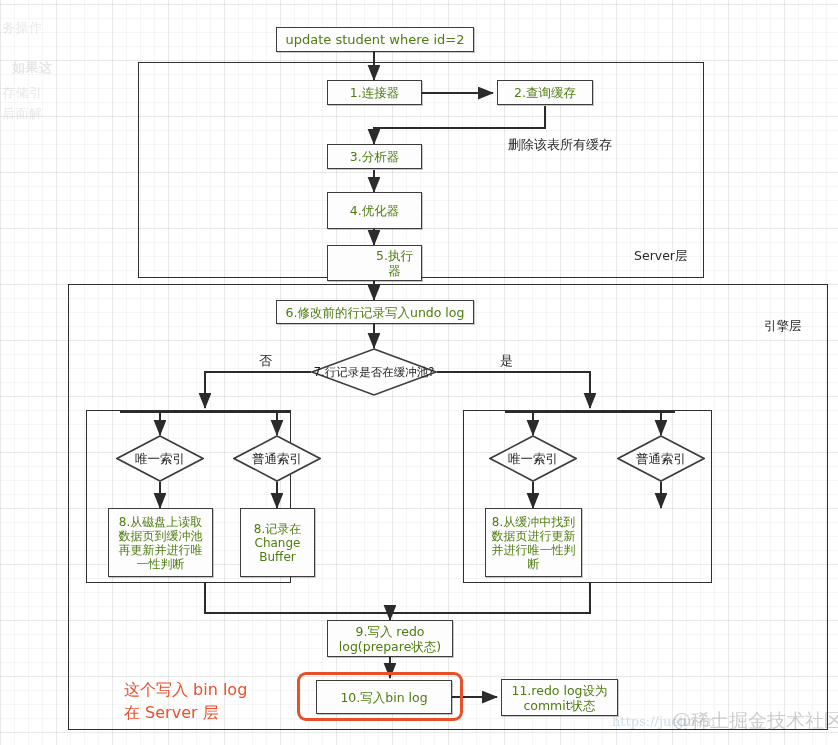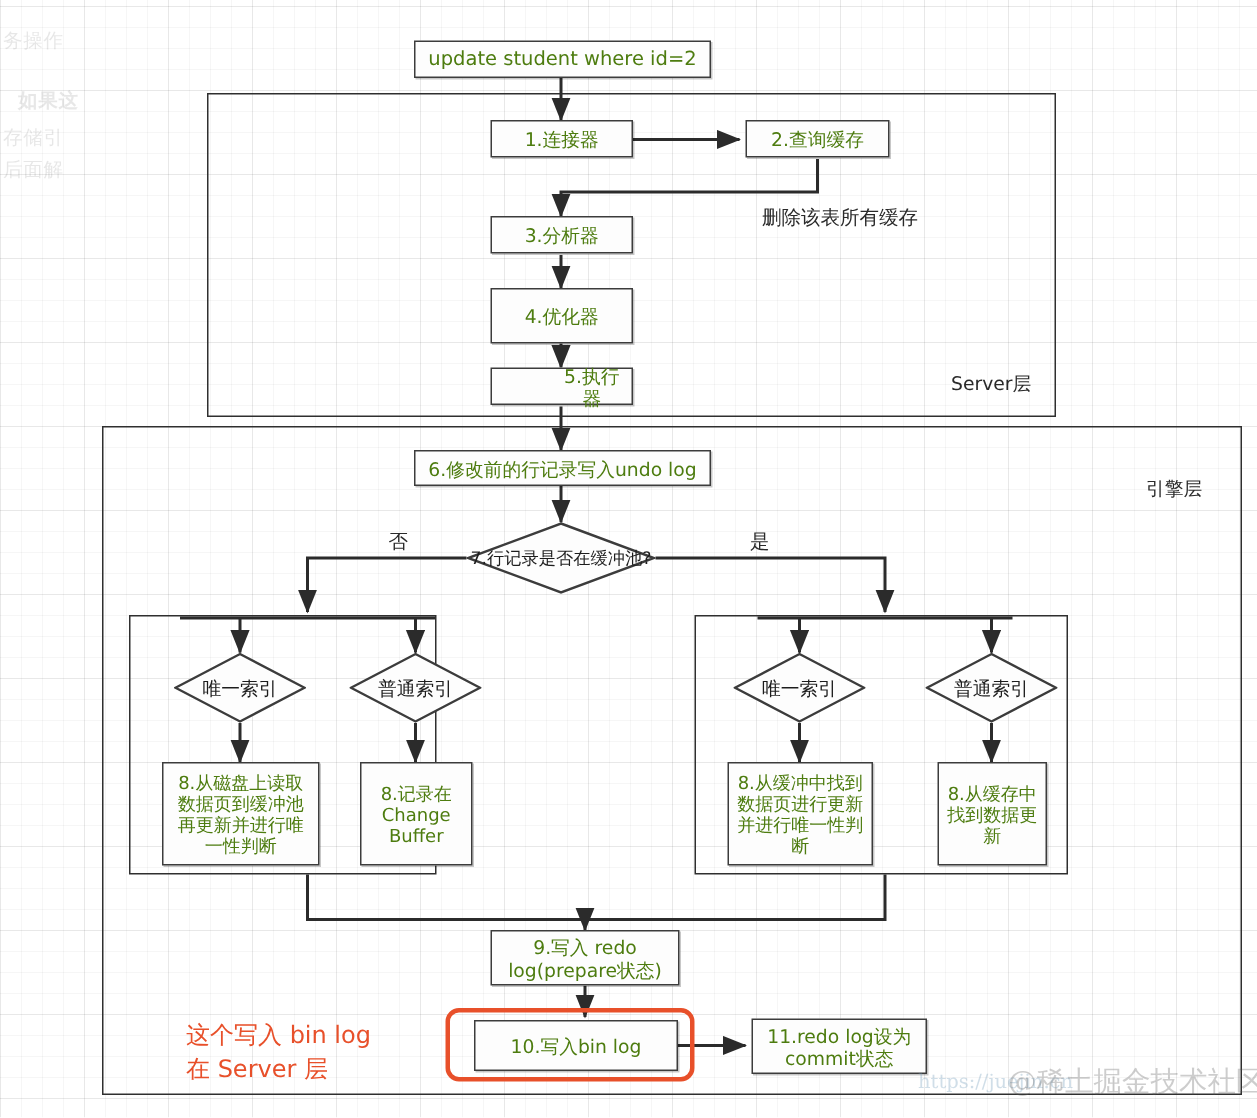--- a/index.html
+++ b/index.html
@@ -183,21 +183,21 @@
 
   <div class="container" style="left:68px;top:284px;width:760px;height:446px;"></div>
   <div class="layer-label" style="left:764px;top:318px;">引擎层</div>
 
   <div class="node" style="left:276px;top:27px;width:198px;height:25px;font-size:13px;">update student where id=2</div>
 
   <div class="node" style="left:327px;top:80px;width:95px;height:25px;">1.连接器</div>
   <div class="node" style="left:497px;top:80px;width:96px;height:25px;">2.查询缓存</div>
   <div class="node" style="left:327px;top:144px;width:95px;height:25px;">3.分析器</div>
   <div class="node" style="left:327px;top:192px;width:95px;height:37px;">4.优化器</div>
-  <div class="node" style="left:327px;top:245px;width:95px;height:25px;padding-left:44px;">5.执行器</div>
+  <div class="node" style="left:327px;top:245px;width:95px;height:36px;padding-left:44px;">5.执行器</div>
 
   <div class="note" style="left:508px;top:136px;">删除该表所有缓存</div>
 
   <div class="node" style="left:276px;top:300px;width:198px;height:24px;">6.修改前的行记录写入undo log</div>
 
   <div class="diamond" style="left:311px;top:348px;width:126px;height:48px;">
     <svg class="dshape" viewBox="0 0 126 48" preserveAspectRatio="none">
       <polygon points="63,1 125,24 63,47 1,24" fill="#fdfdfd" stroke="#3c3c3c" stroke-width="1.6"></polygon>
     </svg>
     <span class="dtext" style="font-size:11.5px;line-height:13px;">7.行记录是否在缓冲池?</span>
@@ -234,21 +234,20 @@
     <span class="dtext">唯一索引</span>
   </div>
   <div class="diamond" style="left:617px;top:435px;width:88px;height:47px;">
     <svg class="dshape" viewBox="0 0 88 47" preserveAspectRatio="none">
       <polygon points="44,1 87,23.5 44,46 1,23.5" fill="#fdfdfd" stroke="#3c3c3c" stroke-width="1.6"></polygon>
     </svg>
     <span class="dtext">普通索引</span>
   </div>
 
   <div class="node small" style="left:485px;top:508px;width:97px;height:69px;">8.从缓冲中找到数据页进行更新并进行唯一性判断</div>
-  <div class="node small" style="left:625px;top:508px;width:73px;height:69px;">8.从缓存中找到数据更新</div>
 
   <div class="node" style="left:327px;top:620px;width:126px;height:37px;">9.写入 redo log(prepare状态)</div>
 
   <div class="redbox" style="left:297px;top:672px;width:166px;height:49px;"></div>
   <div class="node" style="left:316px;top:680px;width:136px;height:34px;">10.写入bin log</div>
 
   <div class="node" style="left:501px;top:679px;width:117px;height:37px;">11.redo log设为commit状态</div>
 
   <div class="rednote" style="left:124px;top:678px;">这个写入 bin log
 在 Server 层</div>

